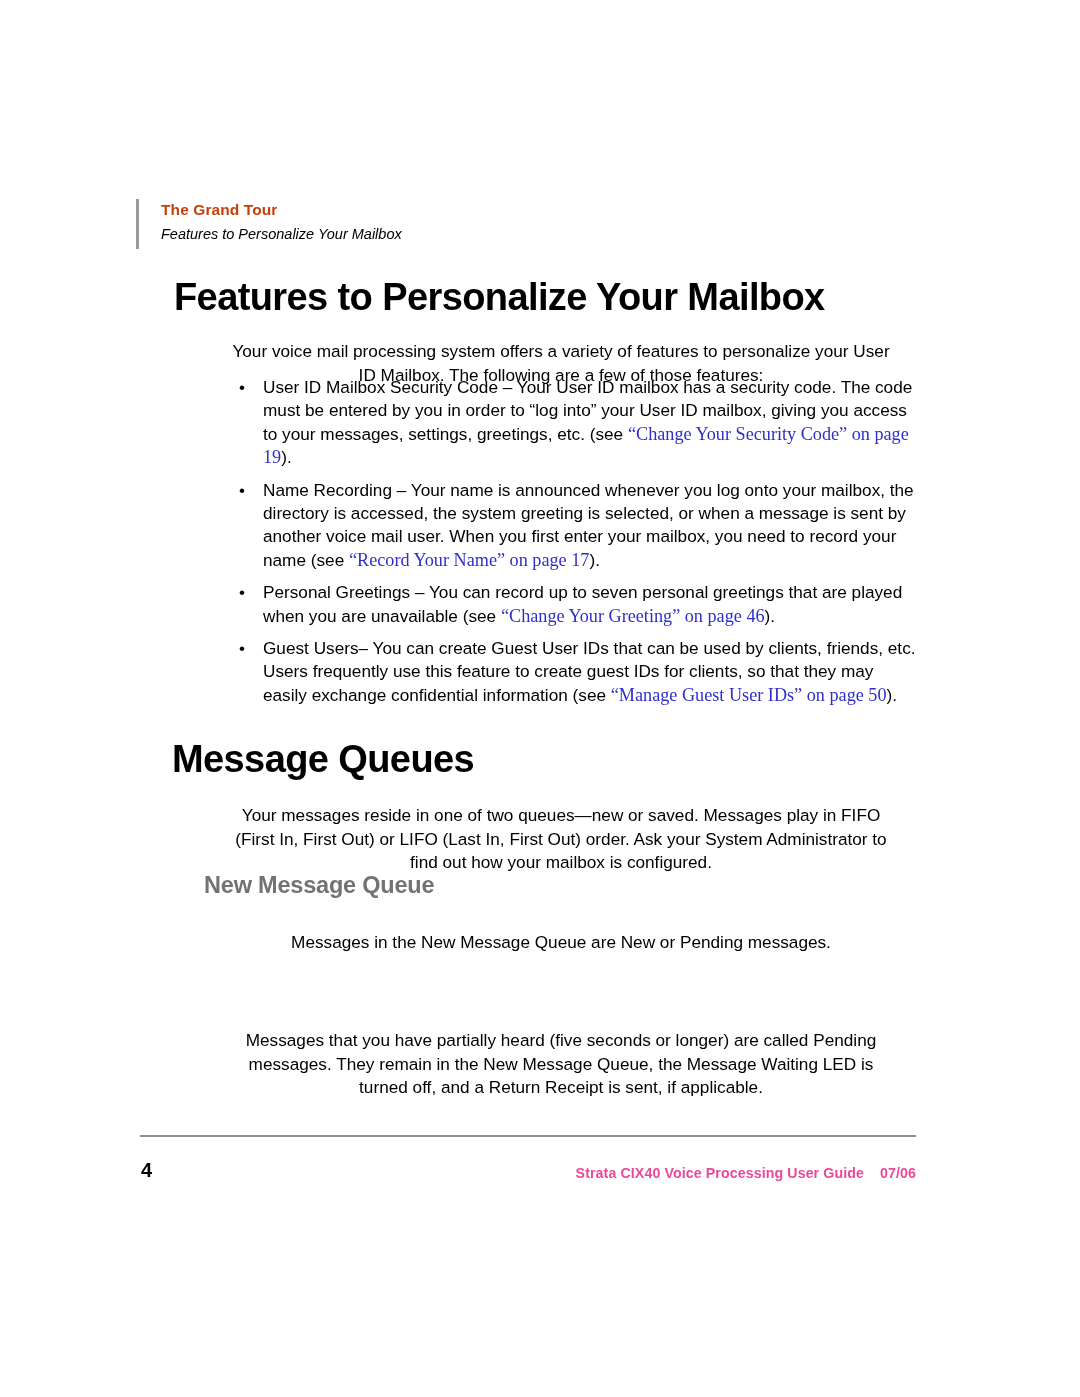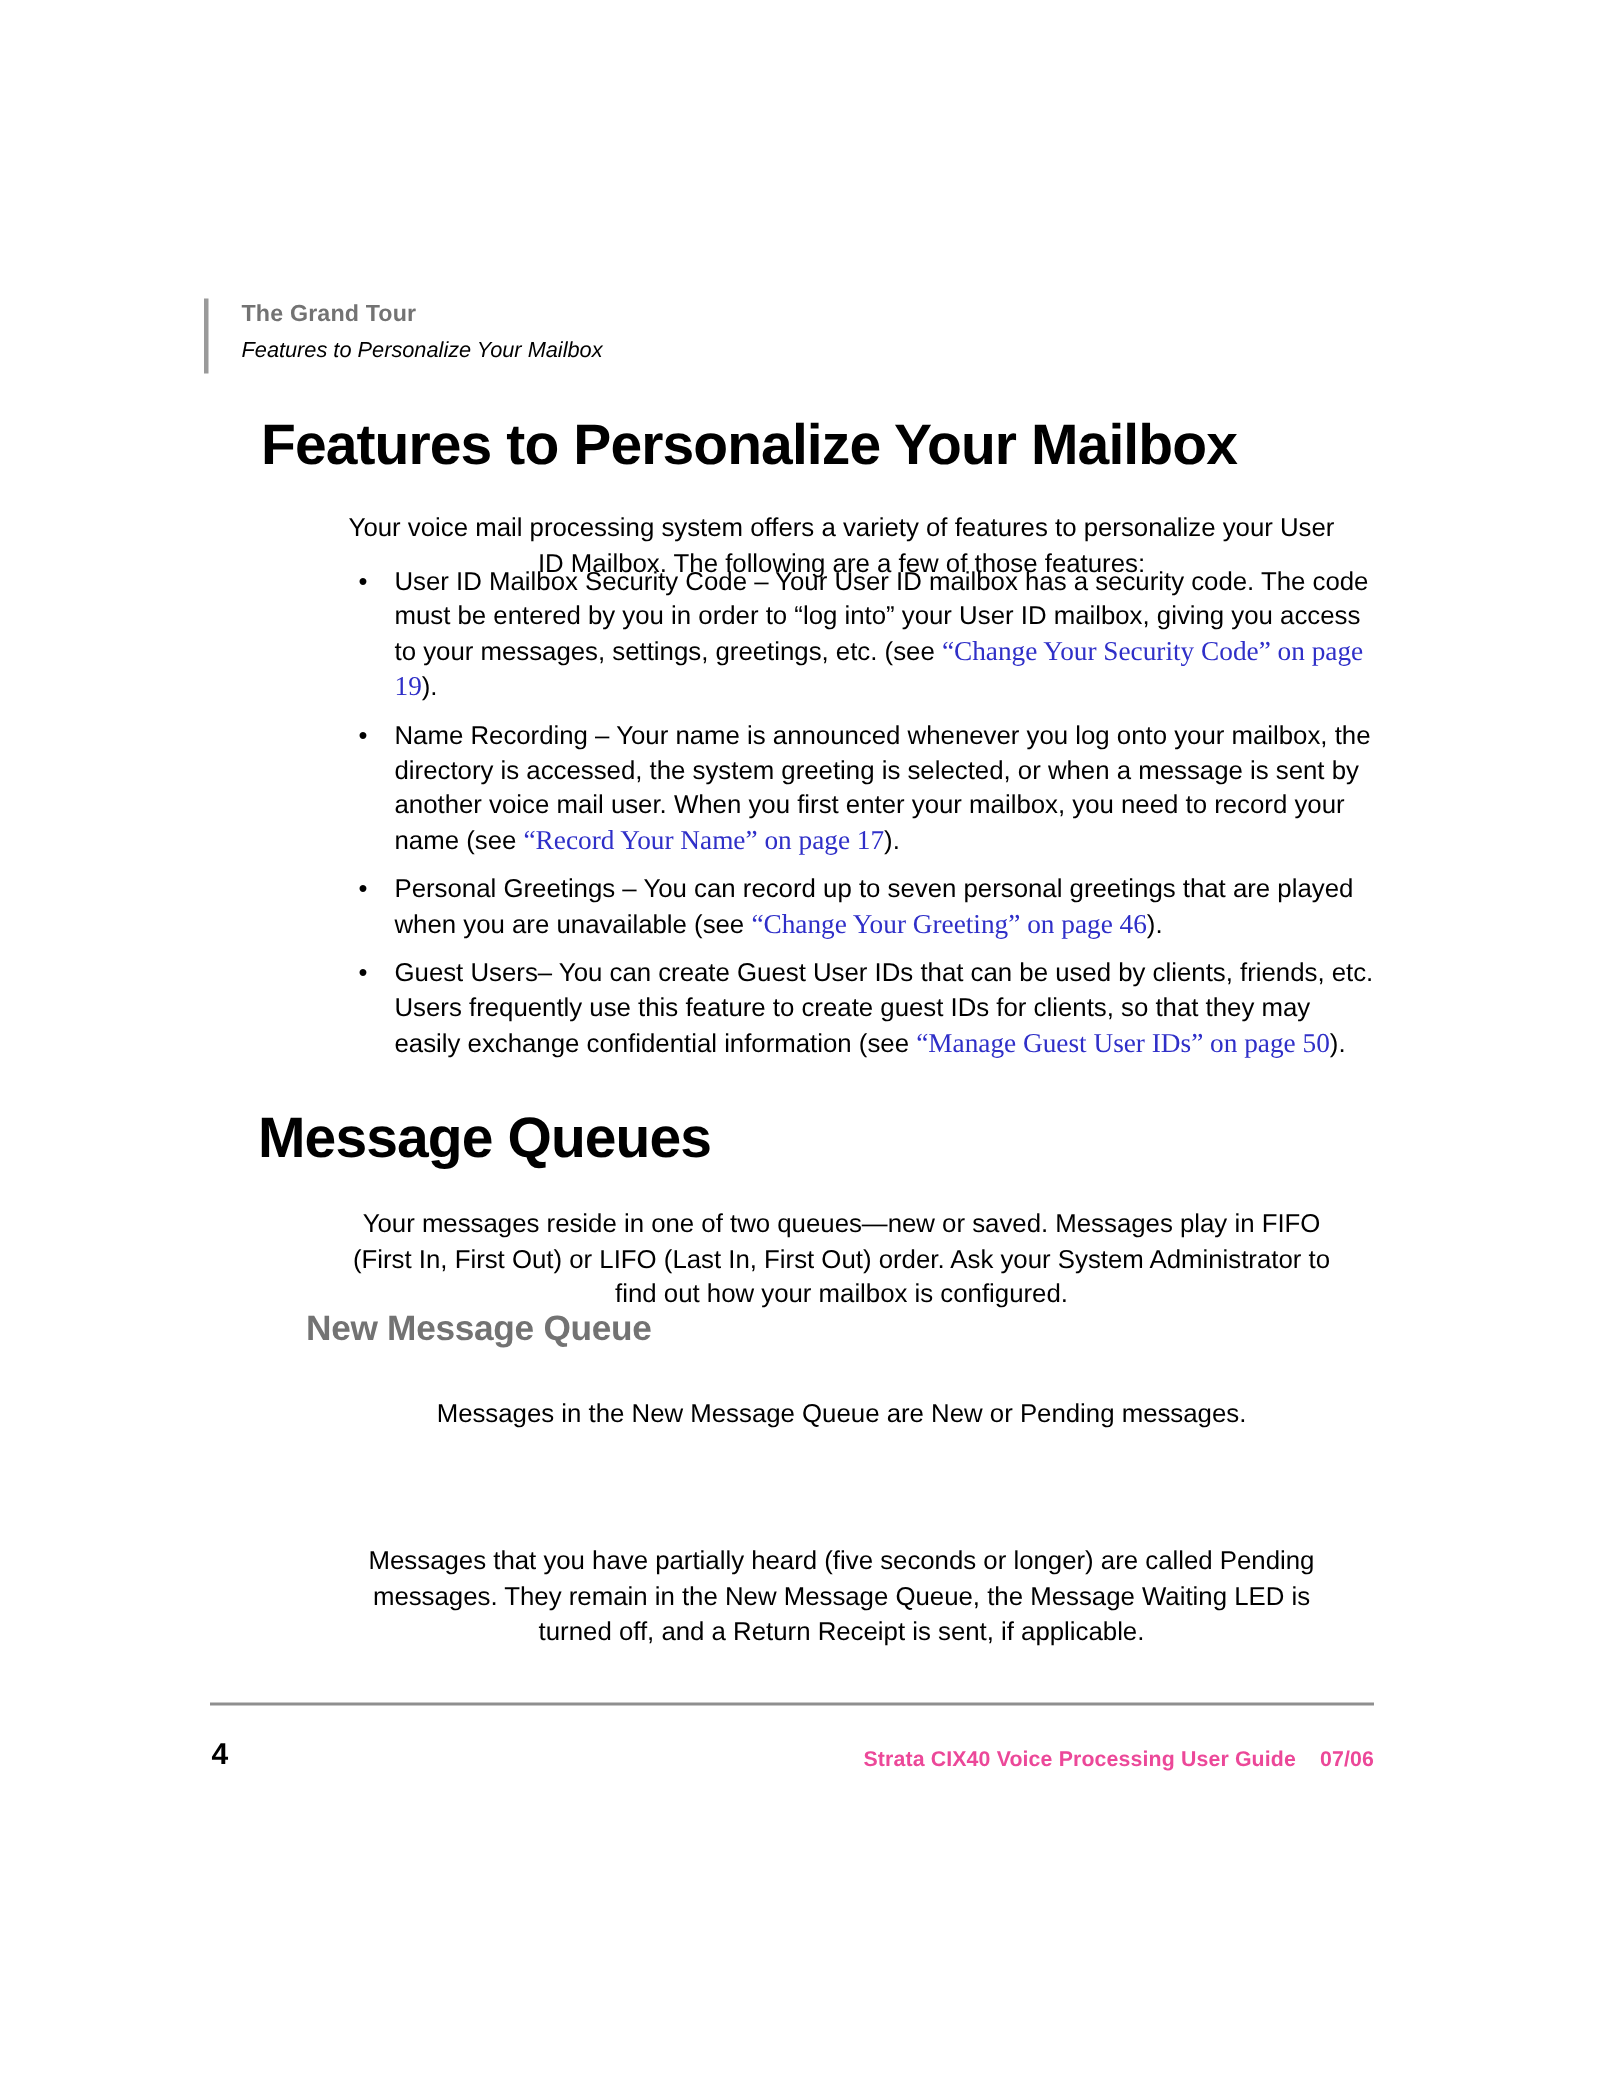--- a/index.html
+++ b/index.html
@@ -32,21 +32,21 @@
     padding-left: 22px;
     border-left: 3px solid #9a9a9a;
     box-sizing: border-box;
     height: 50px;
   }
   .running-header .chapter {
     font-size: 15.5px;
     font-weight: bold;
     line-height: 22px;
     letter-spacing: 0.1px;
-    color: #737373;
+    color: #c2410c;
   }
   .running-header .section {
     font-size: 14.5px;
     font-style: italic;
     line-height: 22px;
     color: #000;
     margin-top: 2px;
   }
 
   

